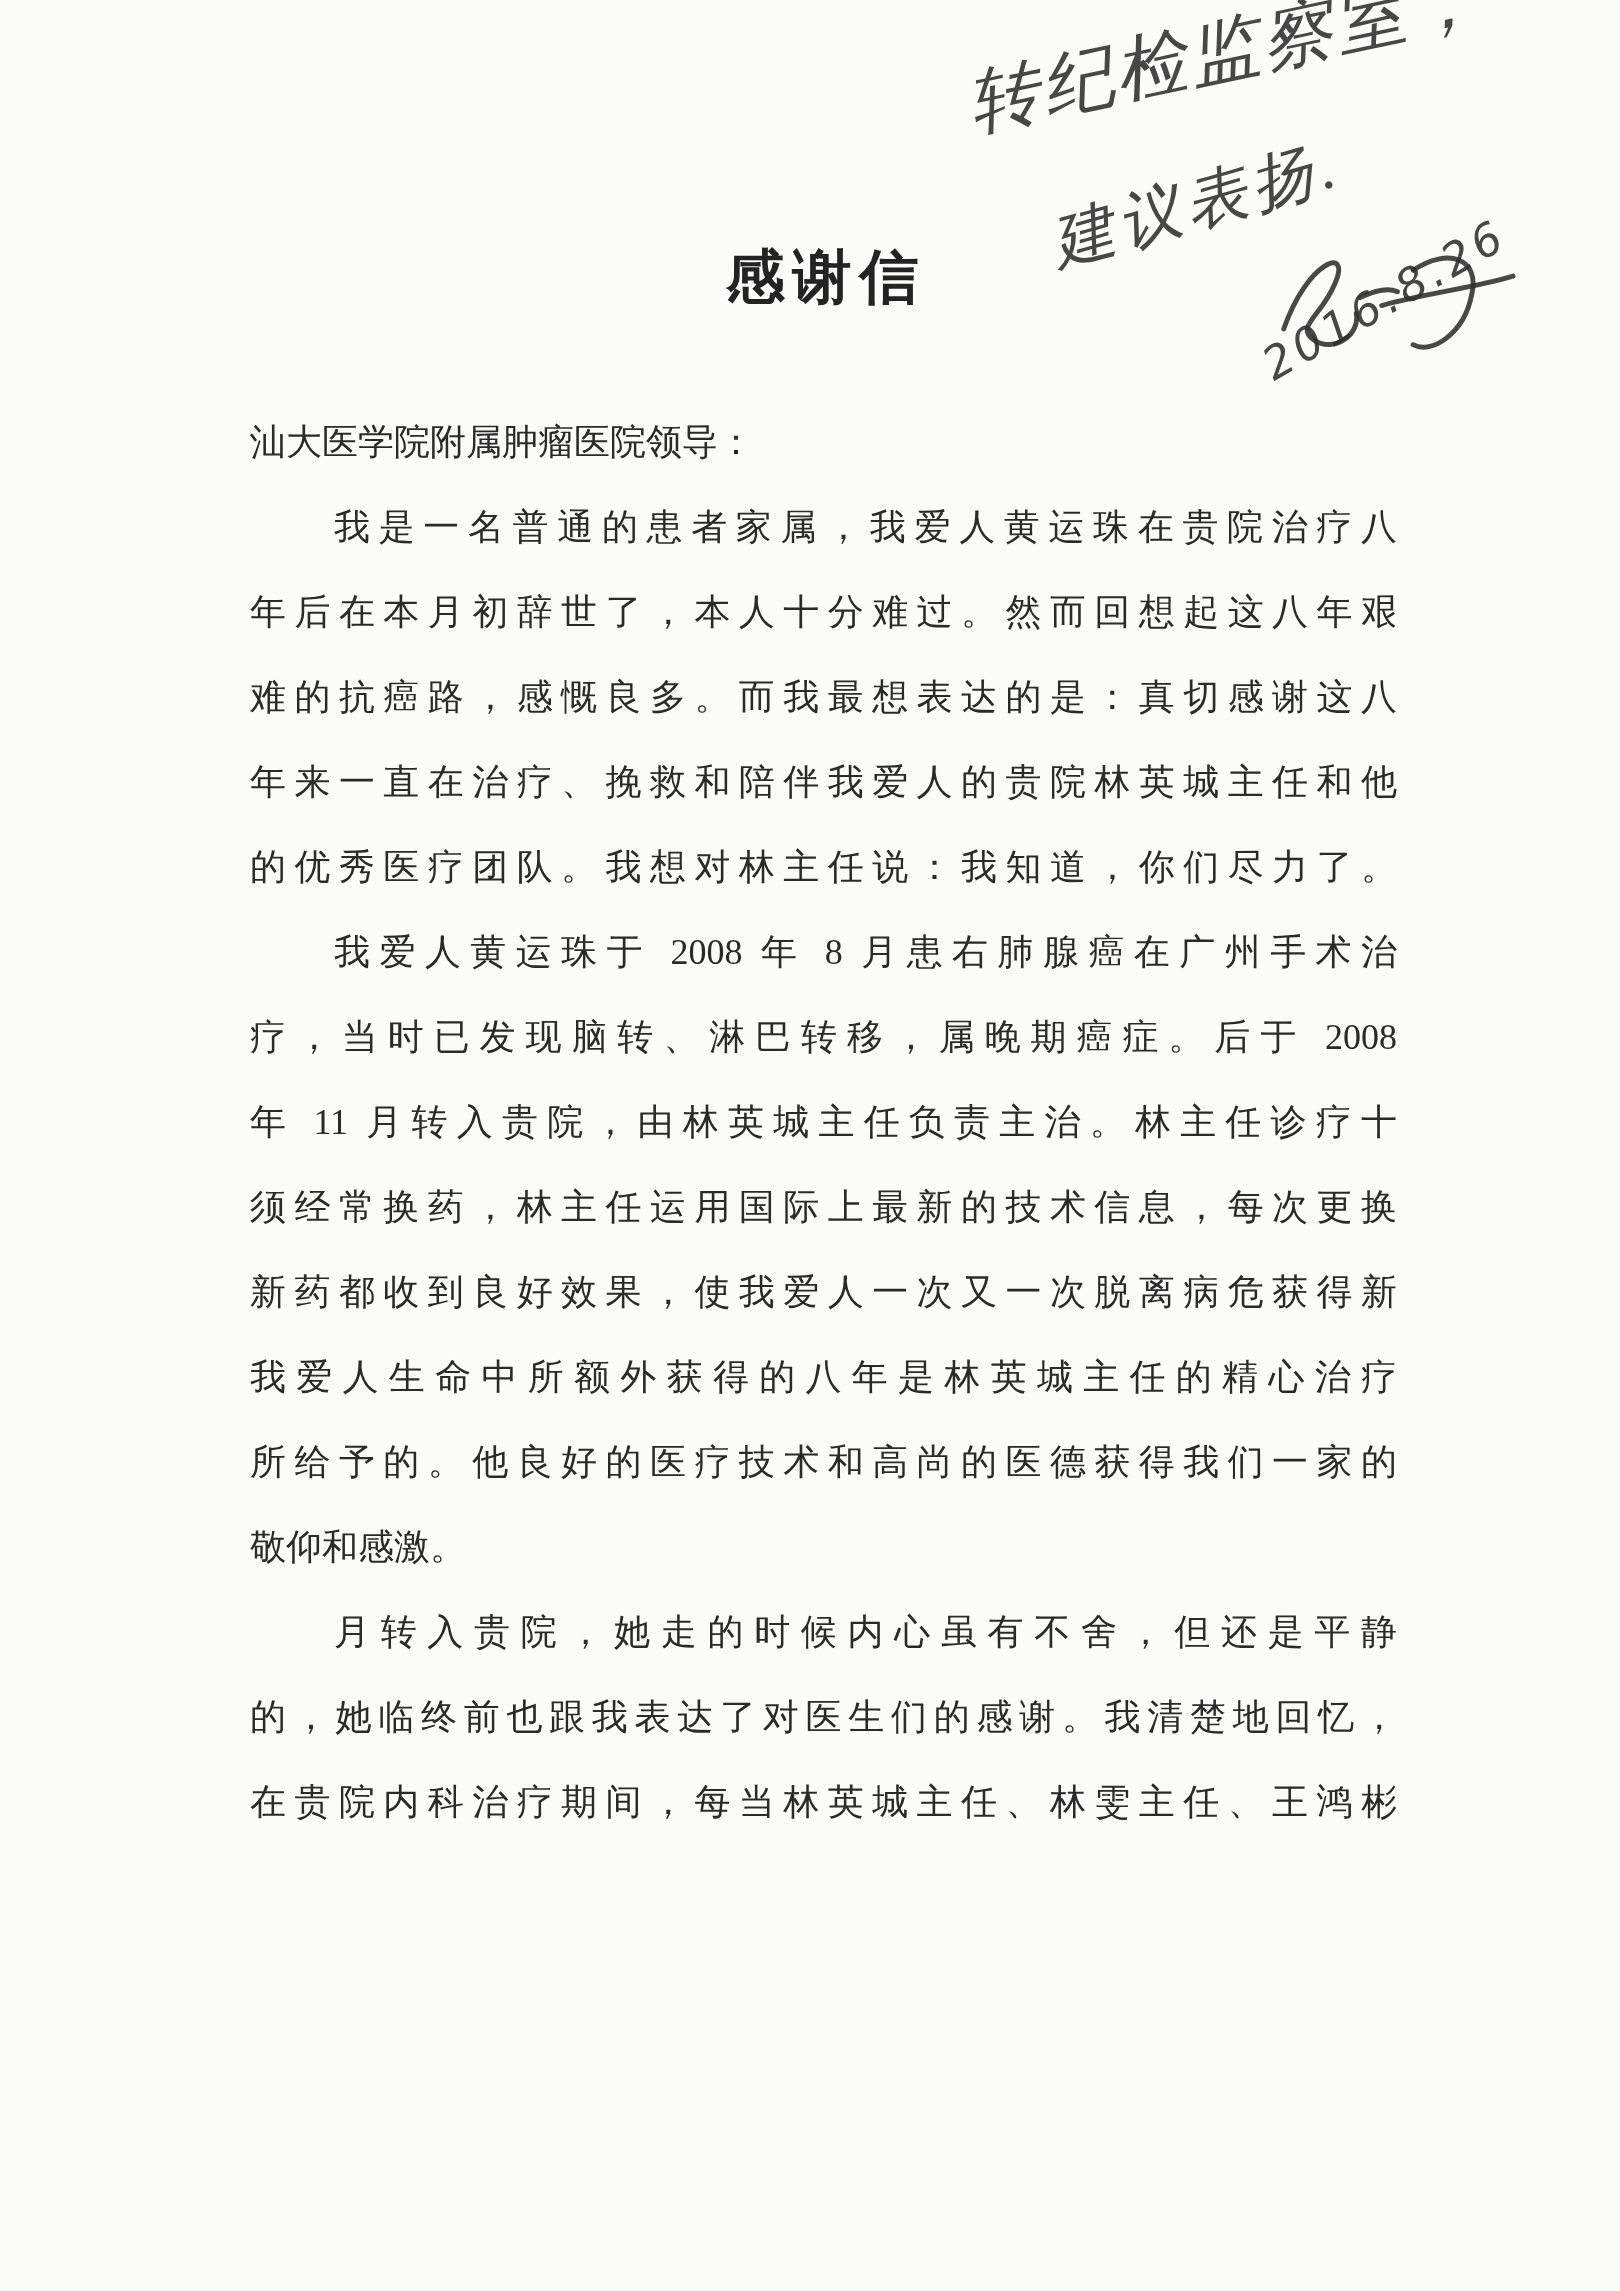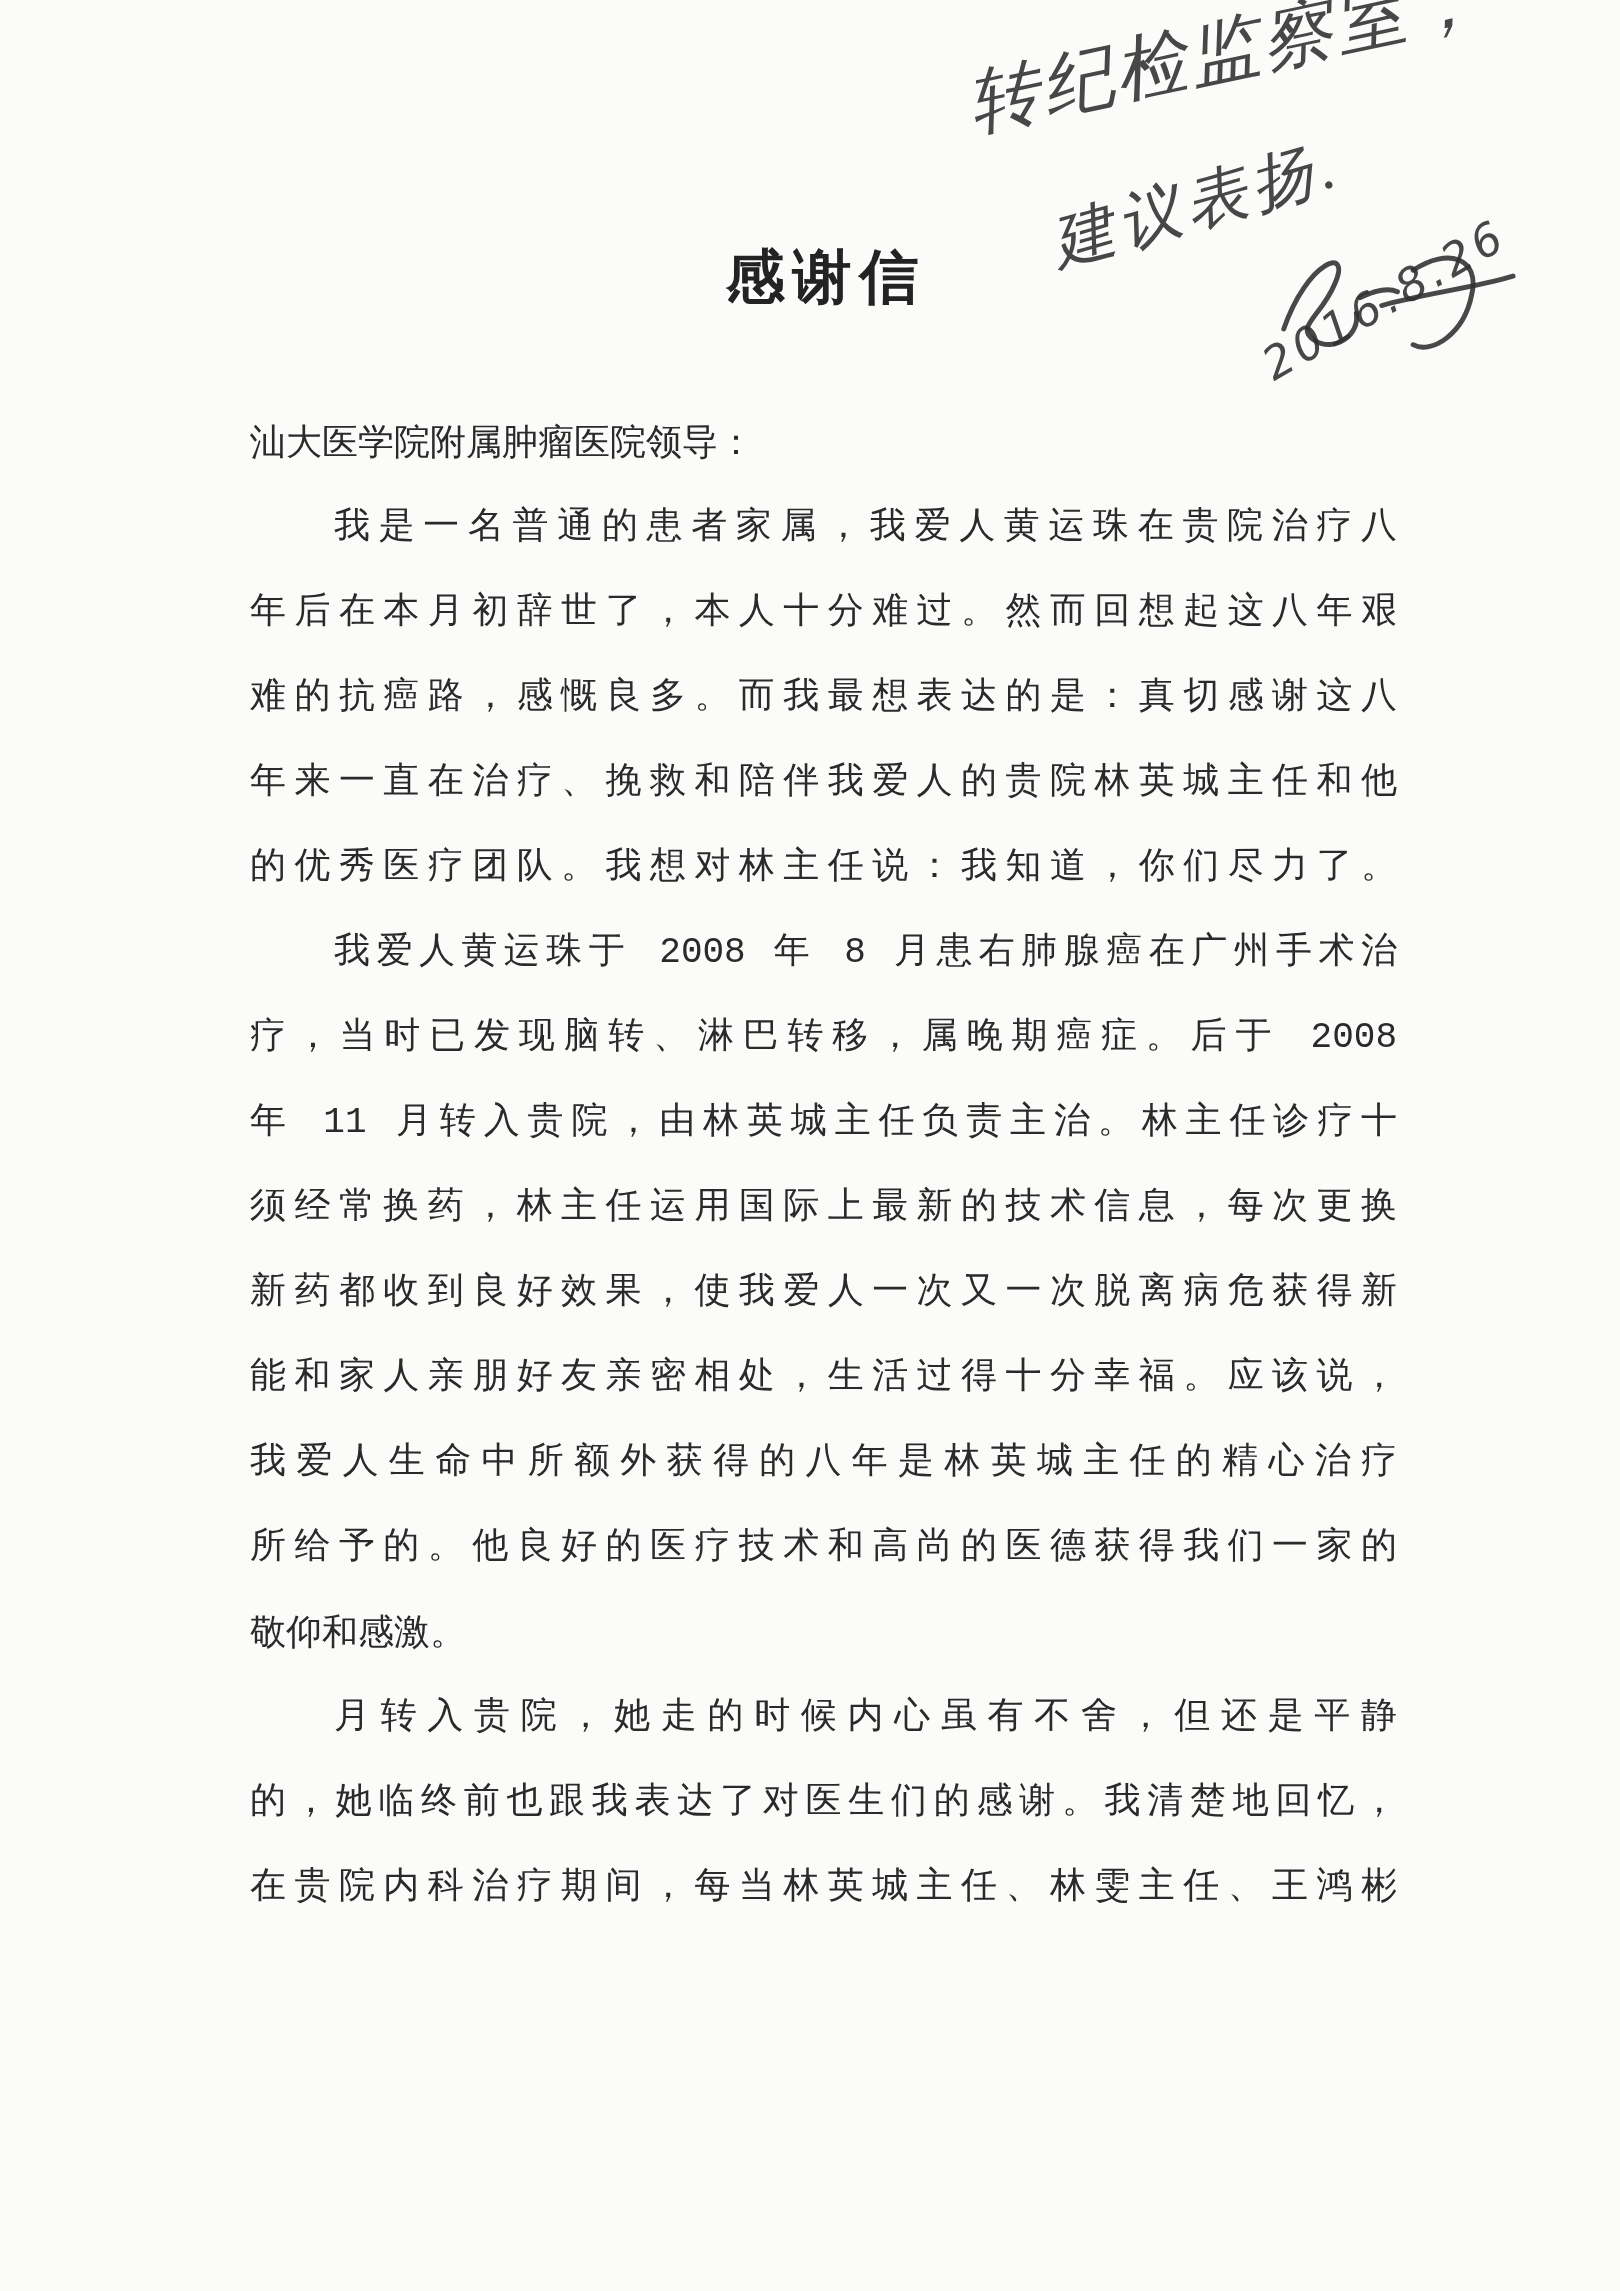--- a/index.html
+++ b/index.html
@@ -25,21 +25,21 @@
   }
   .body-block{
     position:absolute;
     left:250px;top:400px;width:1147px;
     font-size:36px;
     line-height:85px;
     text-align:justify;
     text-justify:inter-character;
   }
   .line{min-height:85px;}
-  .line.just{text-align-last:justify;font-family:Liberation Mono, monospace;}
+  .line.just{text-align-last:justify;}
   .line.short{text-align-last:left;}
   .line.indent{text-indent:84px;}
   
   .hw{
     position:absolute;
     transform-origin:left top;
     color:#2f2f2f;
     font-style:italic;
     font-weight:400;
     white-space:nowrap;
@@ -88,21 +88,20 @@
     <div class="line just">年后在本月初辞世了，本人十分难过。然而回想起这八年艰</div>
     <div class="line just">难的抗癌路，感慨良多。而我最想表达的是：真切感谢这八</div>
     <div class="line just">年来一直在治疗、挽救和陪伴我爱人的贵院林英城主任和他</div>
     <div class="line just">的优秀医疗团队。我想对林主任说：我知道，你们尽力了。</div>
 
     <div class="line just indent">我爱人黄运珠于 2008 年 8 月患右肺腺癌在广州手术治</div>
     <div class="line just">疗，当时已发现脑转、淋巴转移，属晚期癌症。后于 2008</div>
     <div class="line just">年 11 月转入贵院，由林英城主任负责主治。林主任诊疗十</div>
     <div class="line just">须经常换药，林主任运用国际上最新的技术信息，每次更换</div>
     <div class="line just">新药都收到良好效果，使我爱人一次又一次脱离病危获得新</div>
-    <div class="line just">能和家人亲朋好友亲密相处，生活过得十分幸福。应该说，</div>
     <div class="line just">我爱人生命中所额外获得的八年是林英城主任的精心治疗</div>
     <div class="line just">所给予的。他良好的医疗技术和高尚的医德获得我们一家的</div>
     <div class="line short">敬仰和感激。</div>
 
     <div class="line just indent">月转入贵院，她走的时候内心虽有不舍，但还是平静</div>
     <div class="line just">的，她临终前也跟我表达了对医生们的感谢。我清楚地回忆，</div>
     <div class="line just">在贵院内科治疗期间，每当林英城主任、林雯主任、王鸿彬</div>
   </div>
 
 </div>

